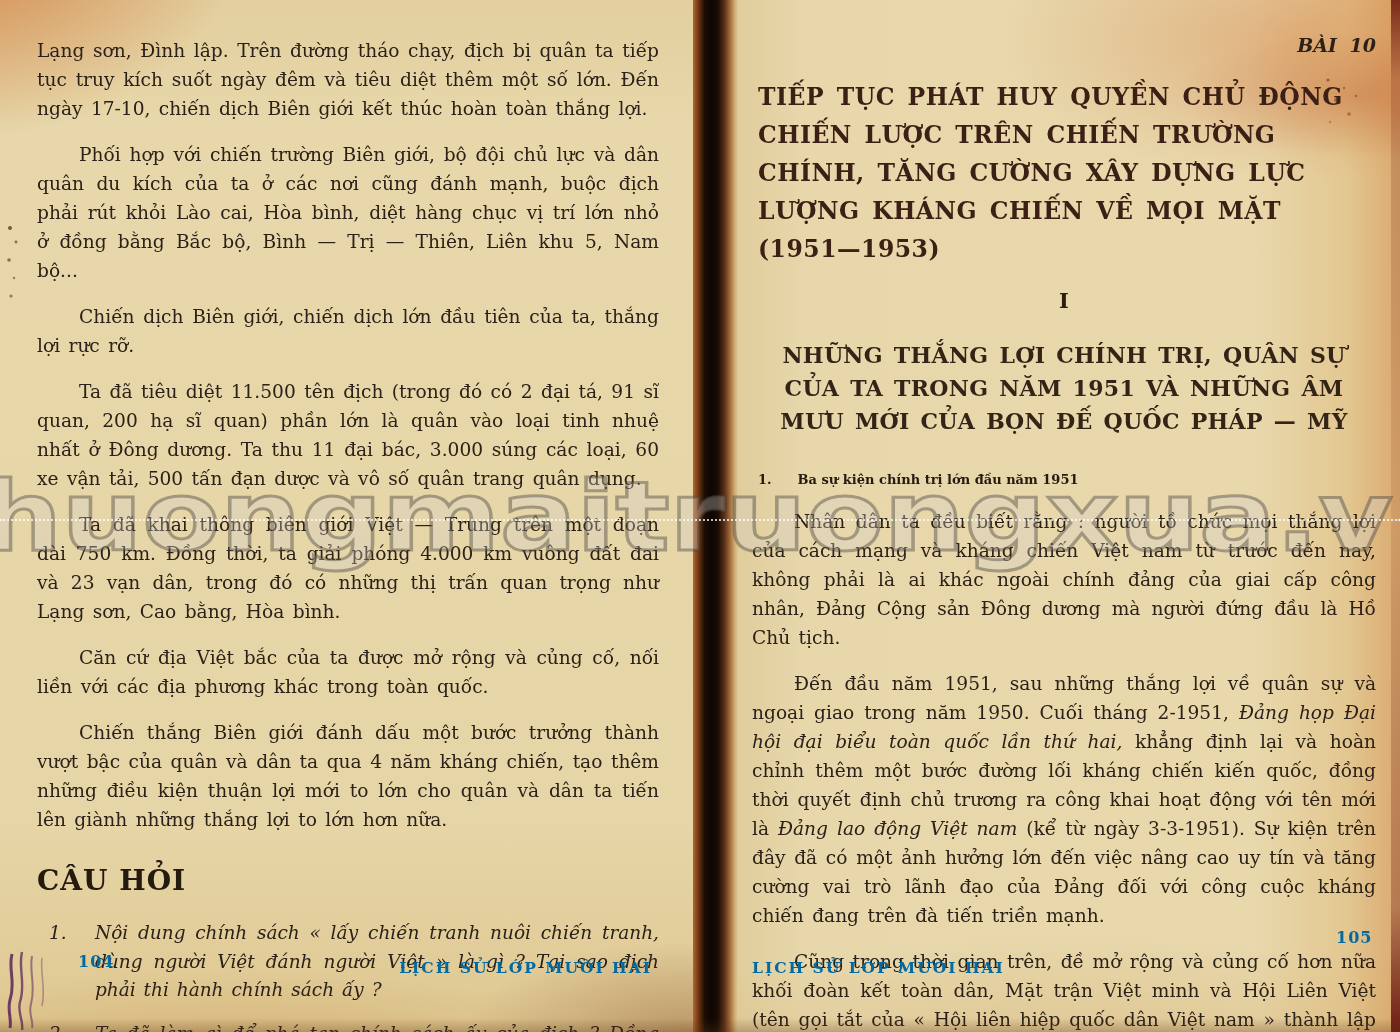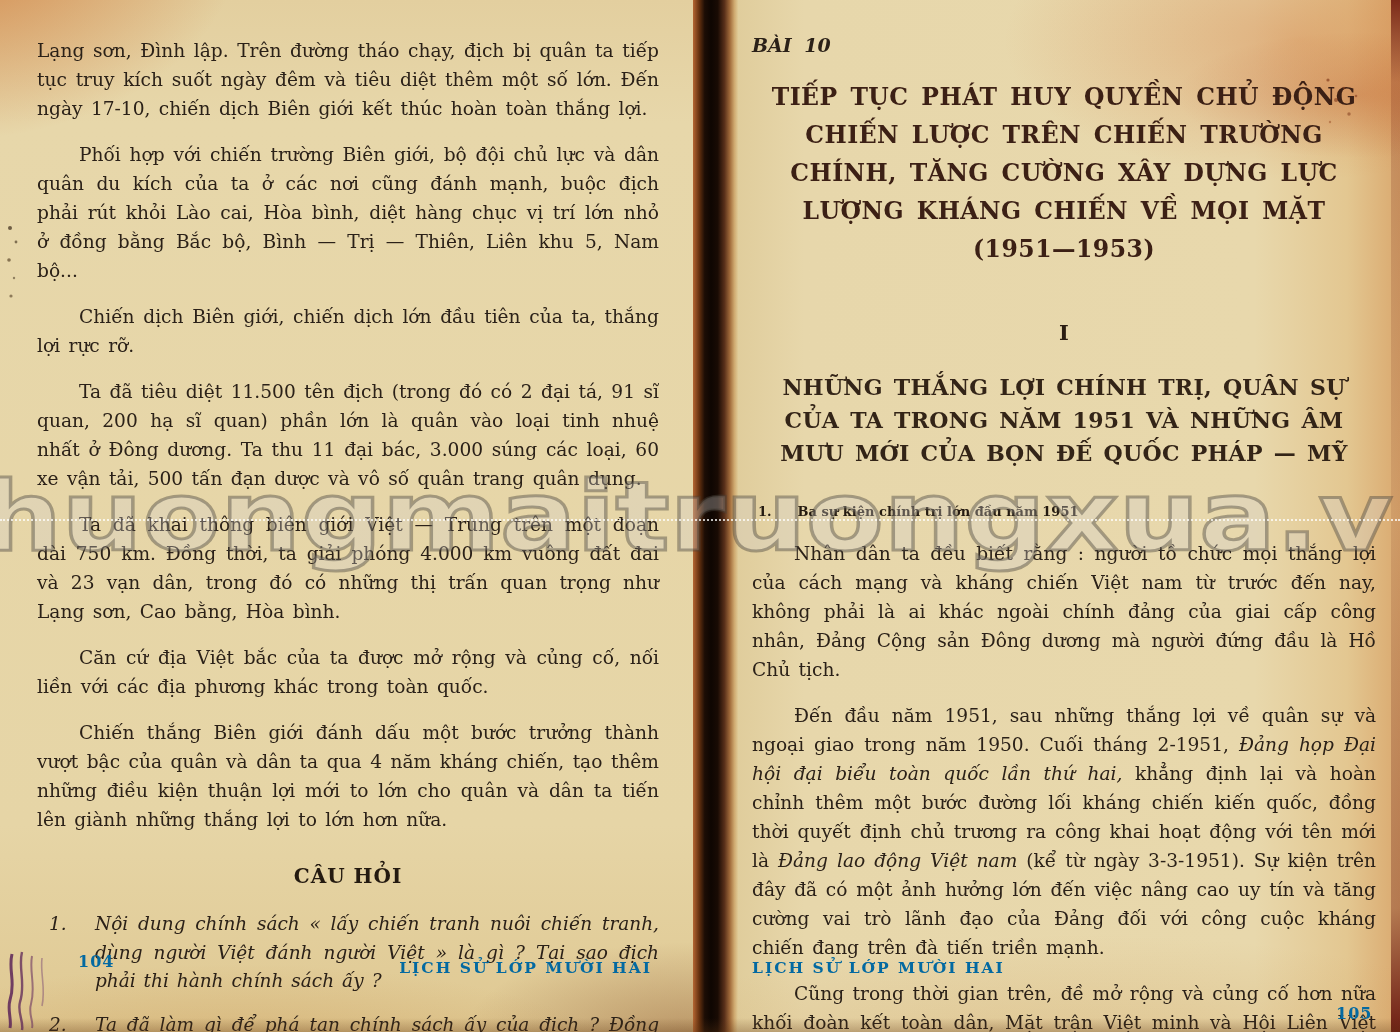--- a/index.html
+++ b/index.html
@@ -53,47 +53,47 @@
   .para{
     margin:0 0 17px 0;
     font-size:18.6px;line-height:29px;
     text-align:justify;word-spacing:2.5px;
     color:#2b2118;
   }
   .indent{text-indent:42px;}
   .it{font-style:italic;}
   
   #questions-heading{
-    margin:30px 0 22px 0;text-align:center;
-    font-weight:bold;font-size:20px;letter-spacing:1px;color:#241a10;
+    margin:30px 0 22px 0;text-align:left;
+    font-weight:bold;font-size:28px;letter-spacing:1px;color:#241a10;
   }
   .question{display:flex;margin:0 0 15px 0;font-style:italic;}
   .q-num{flex:0 0 46px;padding-left:12px;font-size:18.5px;line-height:28.5px;}
   .q-text{flex:1;font-size:18.5px;line-height:28.5px;text-align:justify;word-spacing:2px;}
   
-  #lesson-label{text-align:left;font-style:italic;font-weight:bold;font-size:19px;margin:10px 0 22px 0;word-spacing:6px;}
+  #lesson-label{text-align:right;font-style:italic;font-weight:bold;font-size:19px;margin:10px 0 22px 0;word-spacing:6px;}
   #chapter-title{
-    text-align:center;font-weight:bold;
+    font-weight:bold;
     font-size:23.5px;line-height:38px;letter-spacing:.5px;word-spacing:4px;
-    color:#3c2015;margin:0 6px 52px 6px;
+    color:#3c2015;margin:0 6px 20px 6px;
   }
   #section-numeral{text-align:center;font-weight:bold;font-size:21px;margin:0 0 26px 0;color:#2b1d12;}
   #section-title{
     text-align:center;font-weight:600;
     font-size:22px;line-height:33px;letter-spacing:.3px;word-spacing:3px;
     color:#33241734;color:#332417;margin:0 0 34px 0;
   }
   #subsection-heading{font-weight:bold;font-size:13px;margin:0 0 20px 0;color:#241a10;}
   #subsection-heading .num{padding-right:26px;padding-left:6px;}
   
   .footer{position:absolute;font-size:16px;color:#0369a1;}
   #left-folio{left:78px;top:952px;font-weight:bold;letter-spacing:1px;}
   #left-running{left:282px;top:958px;width:370px;text-align:right;font-weight:bold;letter-spacing:2px;font-size:15.5px;}
   #right-running{left:752px;top:958px;font-weight:bold;letter-spacing:2px;font-size:15.5px;}
-  #right-folio{left:1336px;top:1004px;font-weight:bold;letter-spacing:1px;}
+  #right-folio{left:1336px;top:928px;font-weight:bold;letter-spacing:1px;}
   
   #watermark{
     position:absolute;left:0;top:452px;width:1400px;height:130px;
     display:flex;align-items:center;justify-content:center;
     pointer-events:none;z-index:5;
   }
   #watermark span{
     font-family:"DejaVu Sans","Liberation Sans",sans-serif;
     font-weight:bold;font-size:96px;letter-spacing:0px;
     color:rgba(120,110,95,.10);

